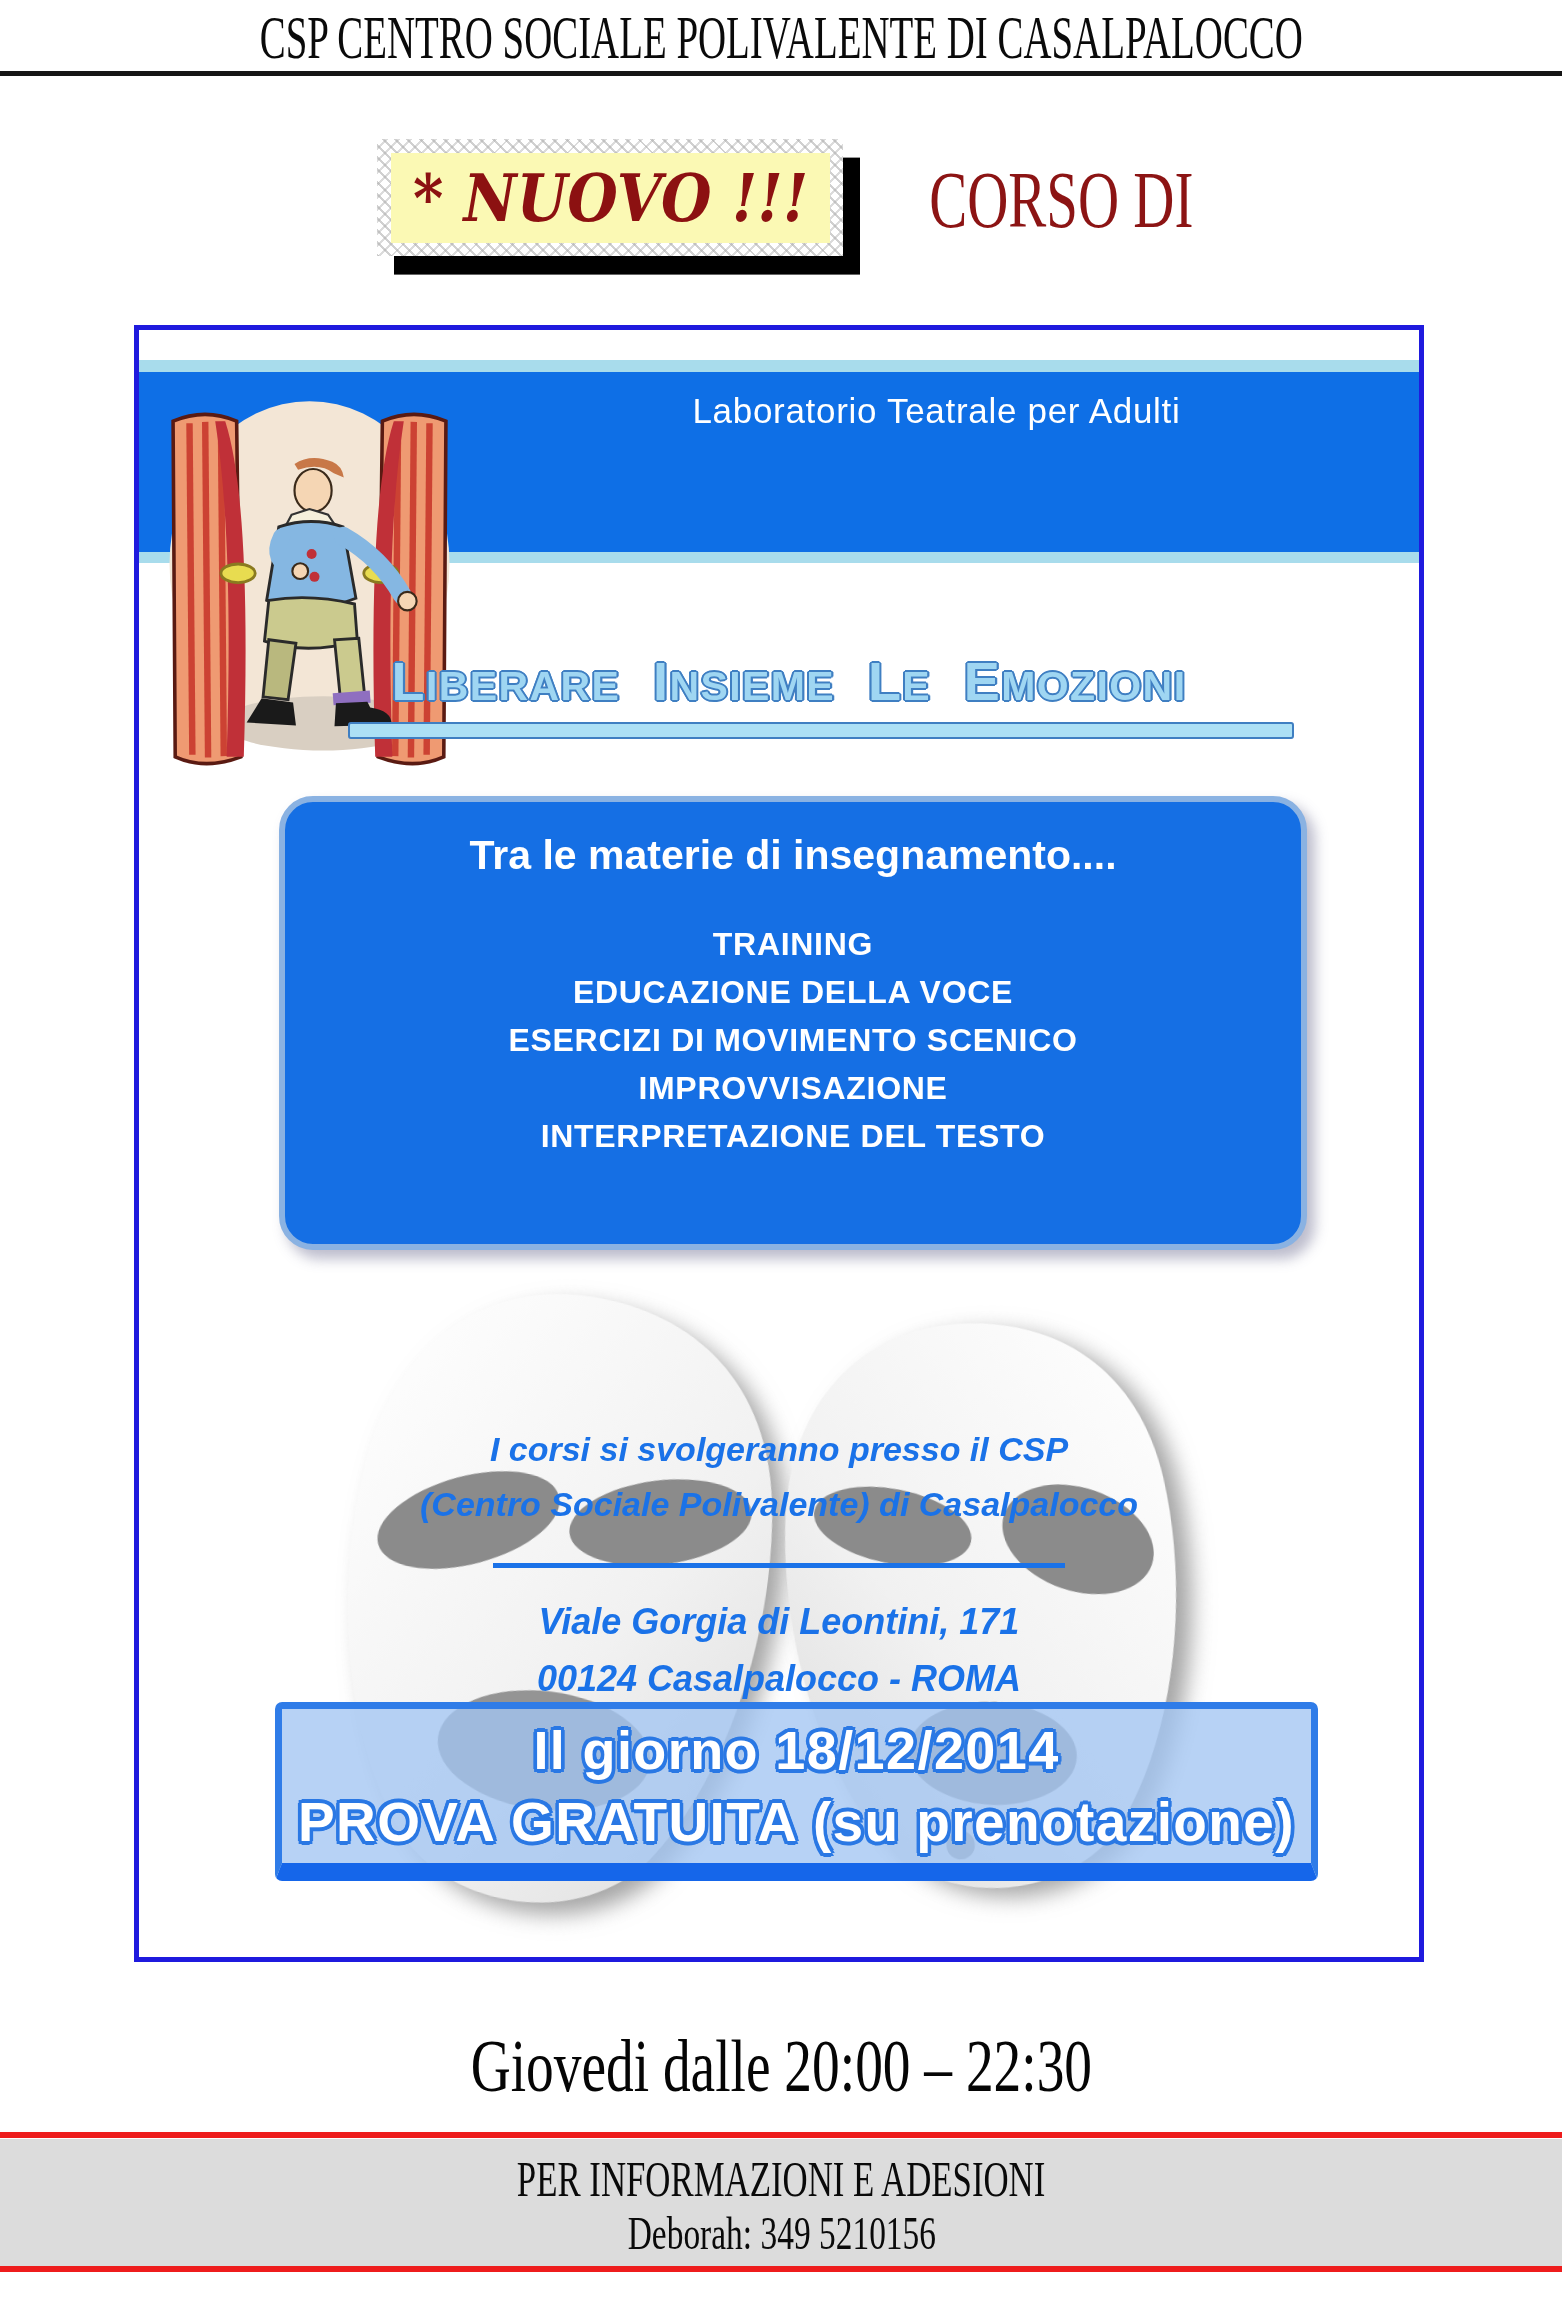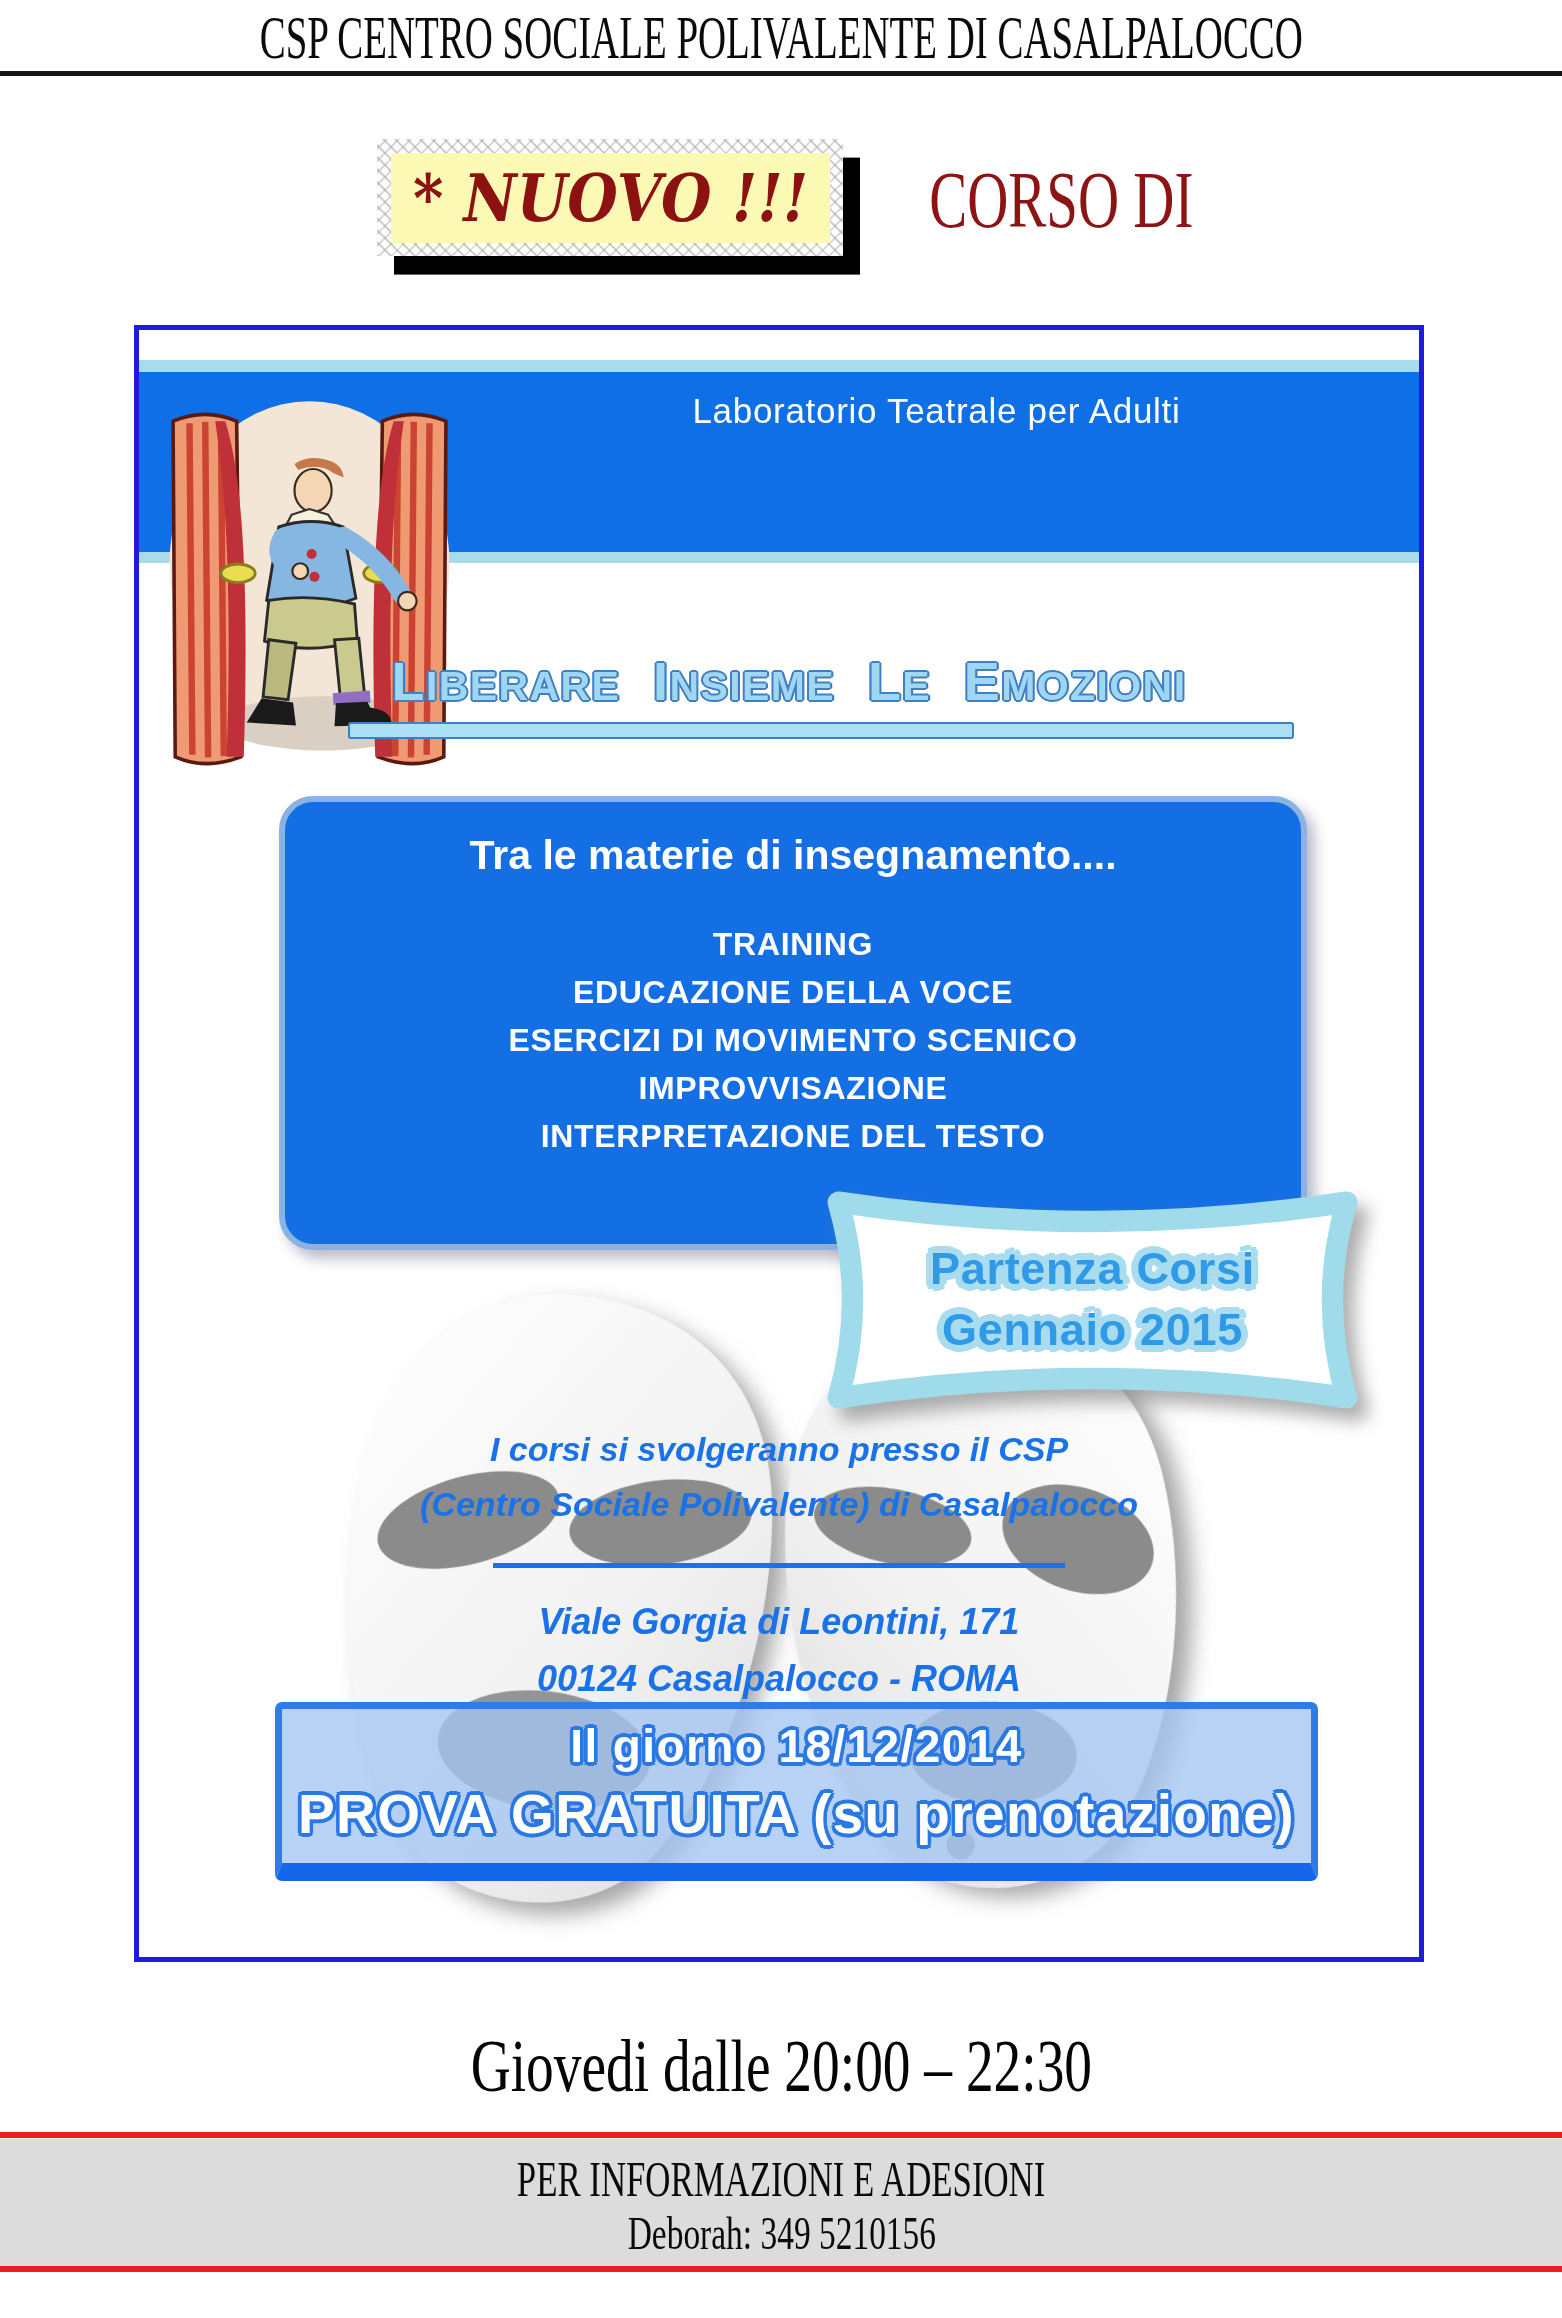--- a/index.html
+++ b/index.html
@@ -84,21 +84,21 @@
   #location-divider{width:572px;height:5px;background:#1a72e8;margin:39px auto 0 auto;}
   #address-line1{font-size:36px;margin-top:33px;}
   #address-line2{font-size:36px;margin-top:15.7px;}
 
   
   #trial-box{position:absolute;left:136px;top:1372px;width:1029px;height:154px;z-index:2;
     background:rgba(163,197,242,0.78);border:7.1px solid #2f7ce8;border-bottom:18.6px solid #1566ea;
     border-radius:7.1px;text-align:center;color:#ffffff;font-weight:bold;letter-spacing:1.4px;
     text-shadow:-3.6px 0 0 #2a78e4,3.6px 0 0 #2a78e4,0 -3.6px 0 #2a78e4,0 3.6px 0 #2a78e4,
       -2.9px -2.9px 0 #2a78e4,2.9px -2.9px 0 #2a78e4,-2.9px 2.9px 0 #2a78e4,2.9px 2.9px 0 #2a78e4;}
-  #trial-line1{font-size:46px;margin-top:10px;}
+  #trial-line1{font-size:54px;margin-top:10px;}
   #trial-line2{font-size:55px;margin-top:8.6px;}
 
   
   #schedule{position:absolute;top:2026px;left:0;right:0;text-align:center;
     font-size:71px;color:#050505;}
   #schedule .squeeze{transform:scale(0.78,1.05);}
   #footer-red-top{position:absolute;top:2132px;left:0;right:0;height:6.4px;background:#ee1c1c;}
   #footer-band{position:absolute;top:2139px;left:0;right:0;height:127px;background:#dcdcdc;}
   #footer-line1{position:absolute;top:2152px;left:0;right:0;text-align:center;font-size:47px;color:#0a0a0a;}
   #footer-line1 .squeeze{transform:scale(0.74,1.08);}
@@ -219,29 +219,20 @@
       <div id="subjects-title">Tra le materie di insegnamento....</div>
       <div id="subjects-list">
         <div>TRAINING</div>
         <div>EDUCAZIONE DELLA VOCE</div>
         <div>ESERCIZI DI MOVIMENTO SCENICO</div>
         <div>IMPROVVISAZIONE</div>
         <div>INTERPRETAZIONE DEL TESTO</div>
       </div>
     </div>
 
-    <div id="badge">
-      <svg width="557" height="250" viewBox="0 0 780 350">
-        <path d="M34 38 Q390 92 746 38 Q706 174 746 312 Q390 258 34 312 Q74 174 34 38 Z" fill="#ffffff" stroke="#9fdbeb" stroke-width="30" stroke-linejoin="round"></path>
-      </svg>
-      <div id="badge-text">
-        <div>Partenza Corsi</div>
-        <div>Gennaio 2015</div>
-      </div>
-    </div>
 
     <div id="location">
       <div id="location-line1">I corsi si svolgeranno presso il CSP</div>
       <div id="location-line2">(Centro Sociale Polivalente) di Casalpalocco</div>
       <div id="location-divider"></div>
       <div id="address-line1">Viale Gorgia di Leontini, 171</div>
       <div id="address-line2">00124 Casalpalocco - ROMA</div>
     </div>
 
     <div id="trial-box">

